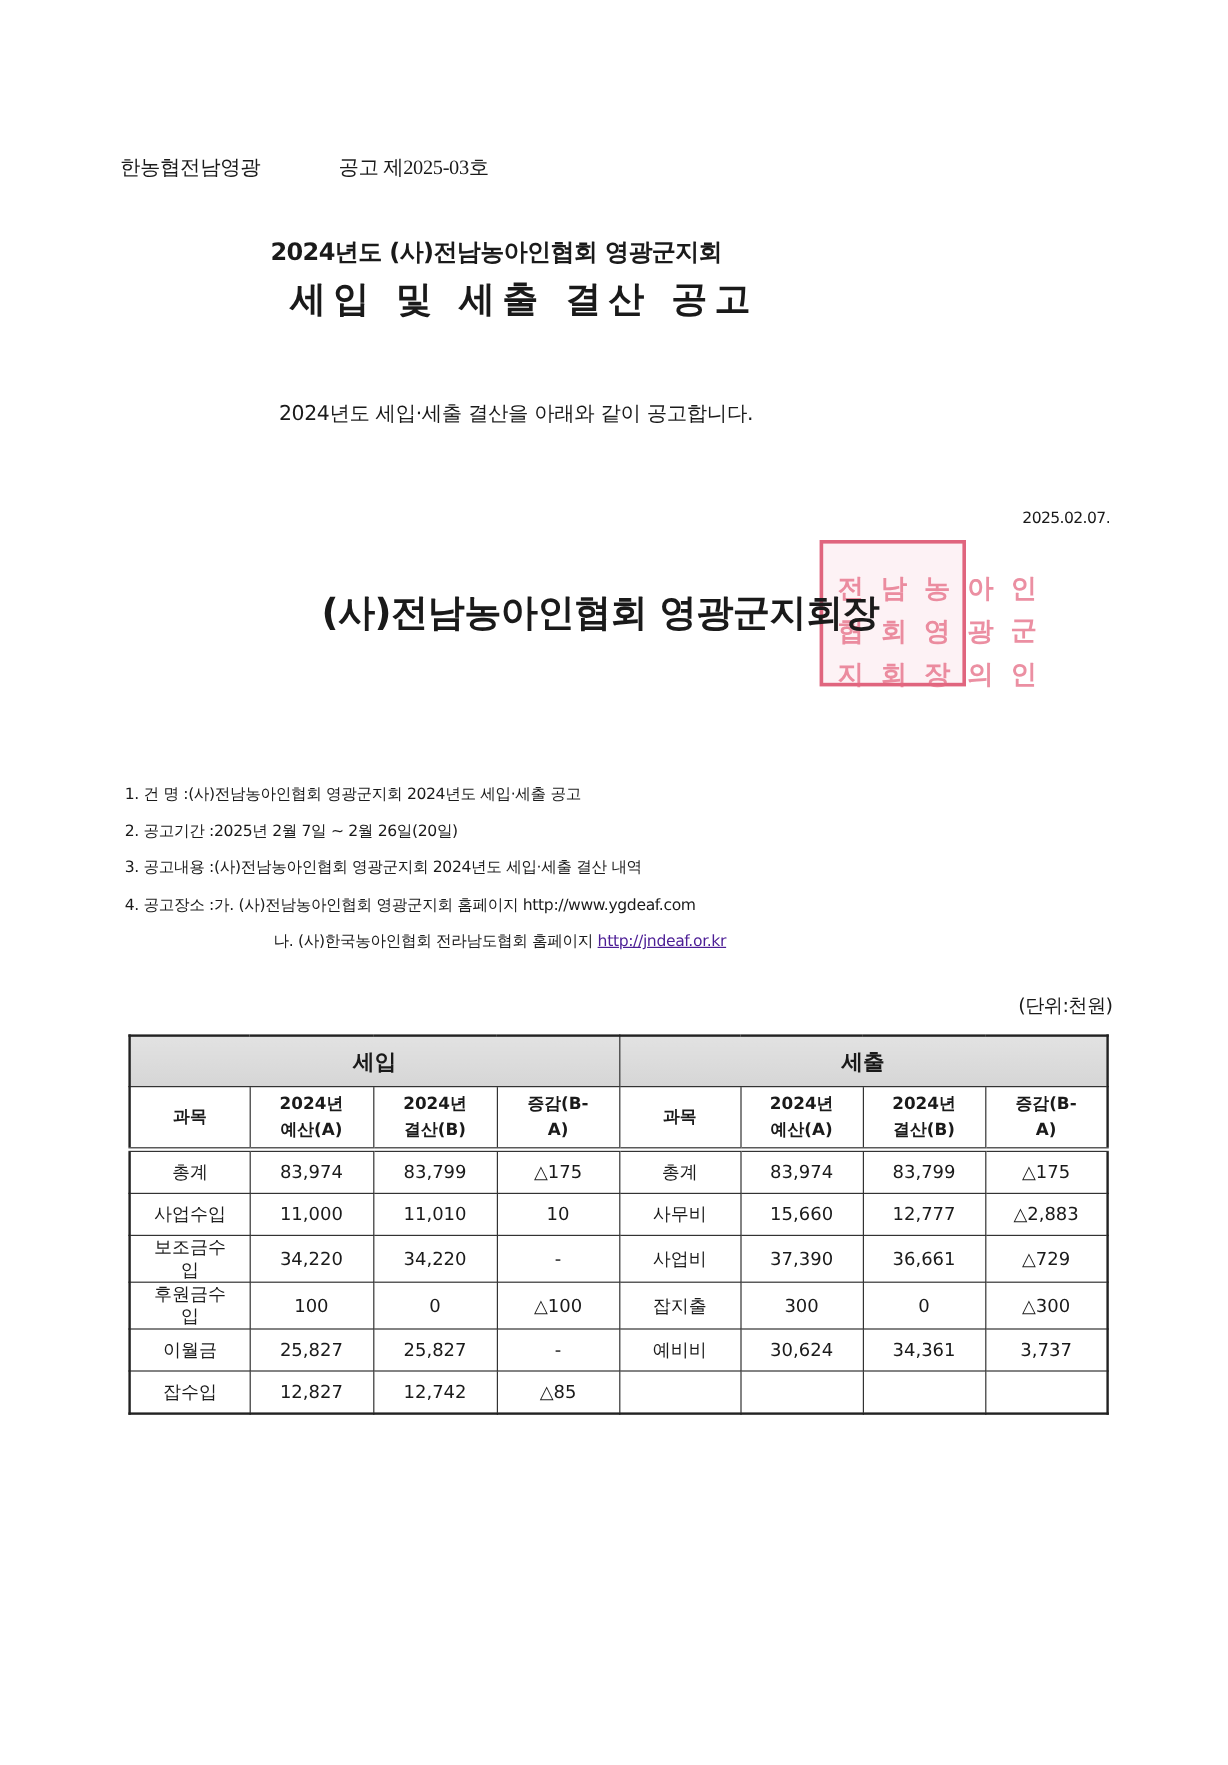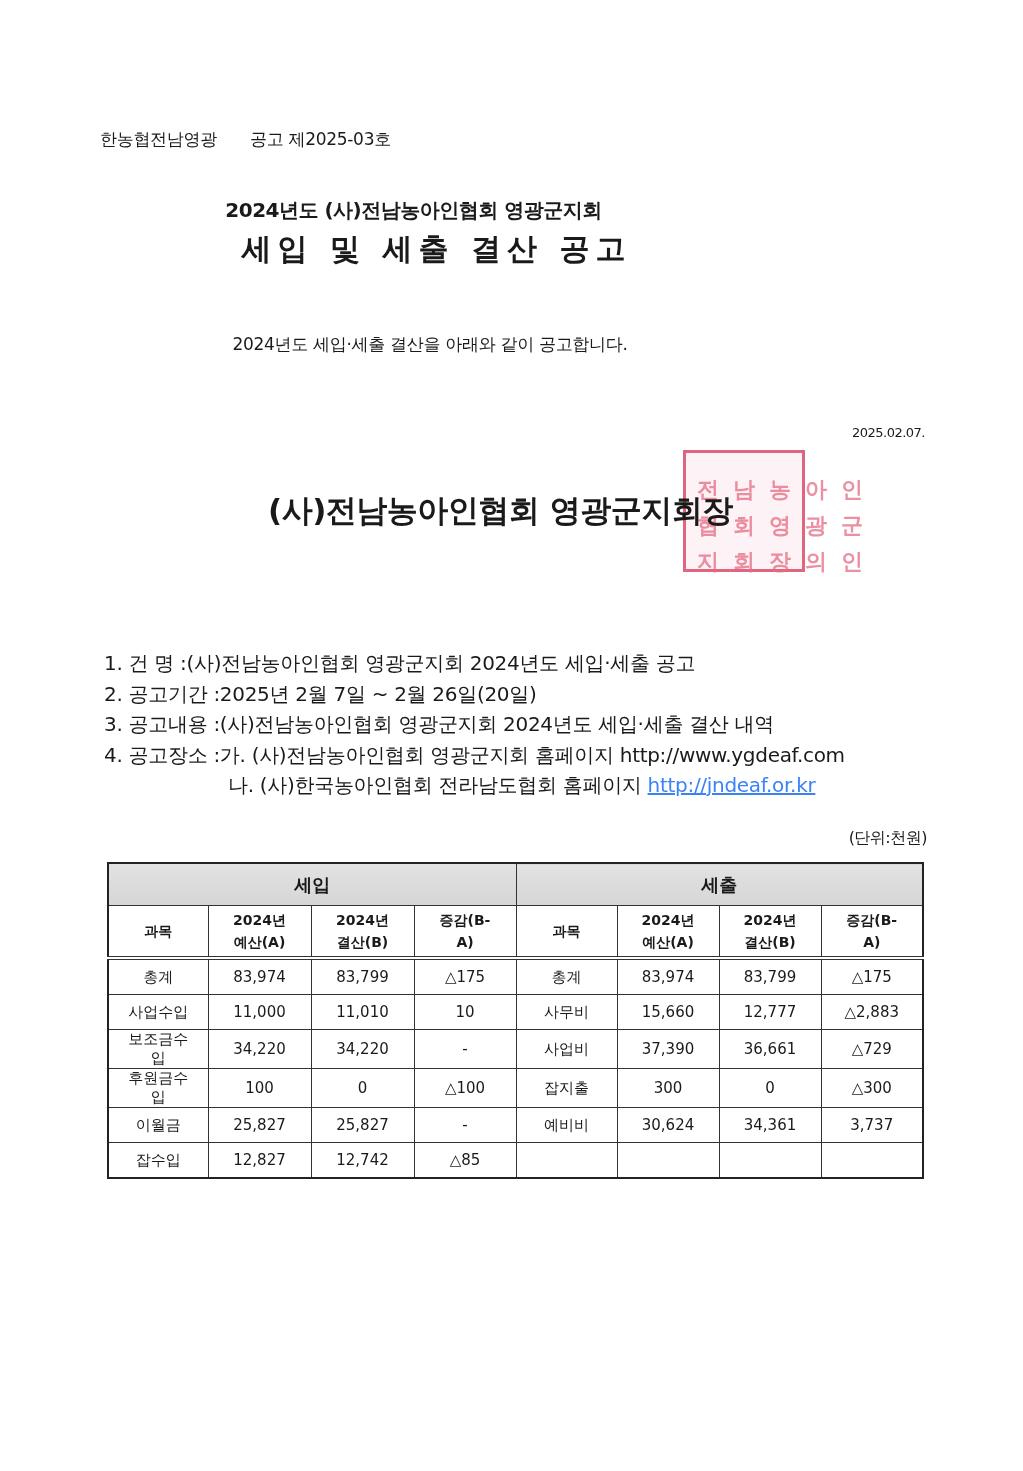--- a/index.html
+++ b/index.html
@@ -3,41 +3,41 @@
 <meta charset="utf-8">
 <style>
   html, body { margin: 0; padding: 0; }
   body {
     width: 1023px; height: 1471px; background: #ffffff; position: relative;
     font-family: "DejaVu Sans", "Liberation Sans", sans-serif; color: #1a1a1a;
     overflow: hidden;
   }
   .abs { position: absolute; white-space: nowrap; }
   .header-line { left: 100px; top: 128px; font-size: 17px; letter-spacing: -0.3px; }
-  .header-line .doc-no { margin-left: 28px; }
+  .header-line .doc-no { margin-left: 60px; font-family: Liberation Serif, serif; }
   .title1 { left: 0; width: 827px; text-align: center; top: 197px; font-size: 20px; font-weight: bold; letter-spacing: -0.5px; }
   .title2 { left: 0; width: 873px; text-align: center; top: 229px; font-size: 30px; font-weight: bold; letter-spacing: 6px; }
   .intro { left: 0; width: 860px; text-align: center; top: 333px; font-size: 17px; letter-spacing: -0.3px; }
   .date { right: 98px; top: 425px; font-size: 13px; letter-spacing: -0.5px; }
   .org-sign { left: 268px; top: 490px; font-size: 31px; font-weight: bold; letter-spacing: -0.5px; z-index: 2; }
   .seal {
     left: 683px; top: 450px; width: 122px; height: 122px; box-sizing: border-box;
     border: 3px solid #e0657e; background: rgba(240,150,170,0.12);
     display: grid; grid-template-columns: repeat(5, 1fr); grid-template-rows: repeat(3, 1fr);
     padding: 5px; gap: 2px; z-index: 1;
   }
   .seal span {
     color: #e56a83; font-size: 22px; line-height: 34px; text-align: center; font-weight: bold;
     opacity: 0.75; writing-mode: vertical-rl;
   }
-  .items { left: 104px; top: 648px; font-size: 20px; line-height: 30.5px; letter-spacing: -0.3px; }
+  .items { left: 104px; top: 648px; font-size: 13px; line-height: 30.5px; letter-spacing: -0.3px; }
   .items .row { display: flex; }
   .items .lbl { display: inline-block; }
   .items .indent { padding-left: 124px; }
-  .items a { color: #3b82f6; text-decoration: underline; }
+  .items a { color: #4c1d95; text-decoration: underline; }
   .unit { right: 96px; top: 828px; font-size: 16px; letter-spacing: -0.5px; }
 
   table.budget {
     position: absolute; left: 107px; top: 862px; width: 815px;
     border-collapse: collapse; border: 2.5px solid #222; font-size: 15px; table-layout: fixed;
   }
   table.budget td, table.budget th { border: 1px solid #333; padding: 0 18px; }
   table.budget .grp th {
     height: 41px; background: linear-gradient(#e2e2e2, #d6d6d6); font-size: 18px; font-weight: bold;
     border-bottom: 1px solid #333;

